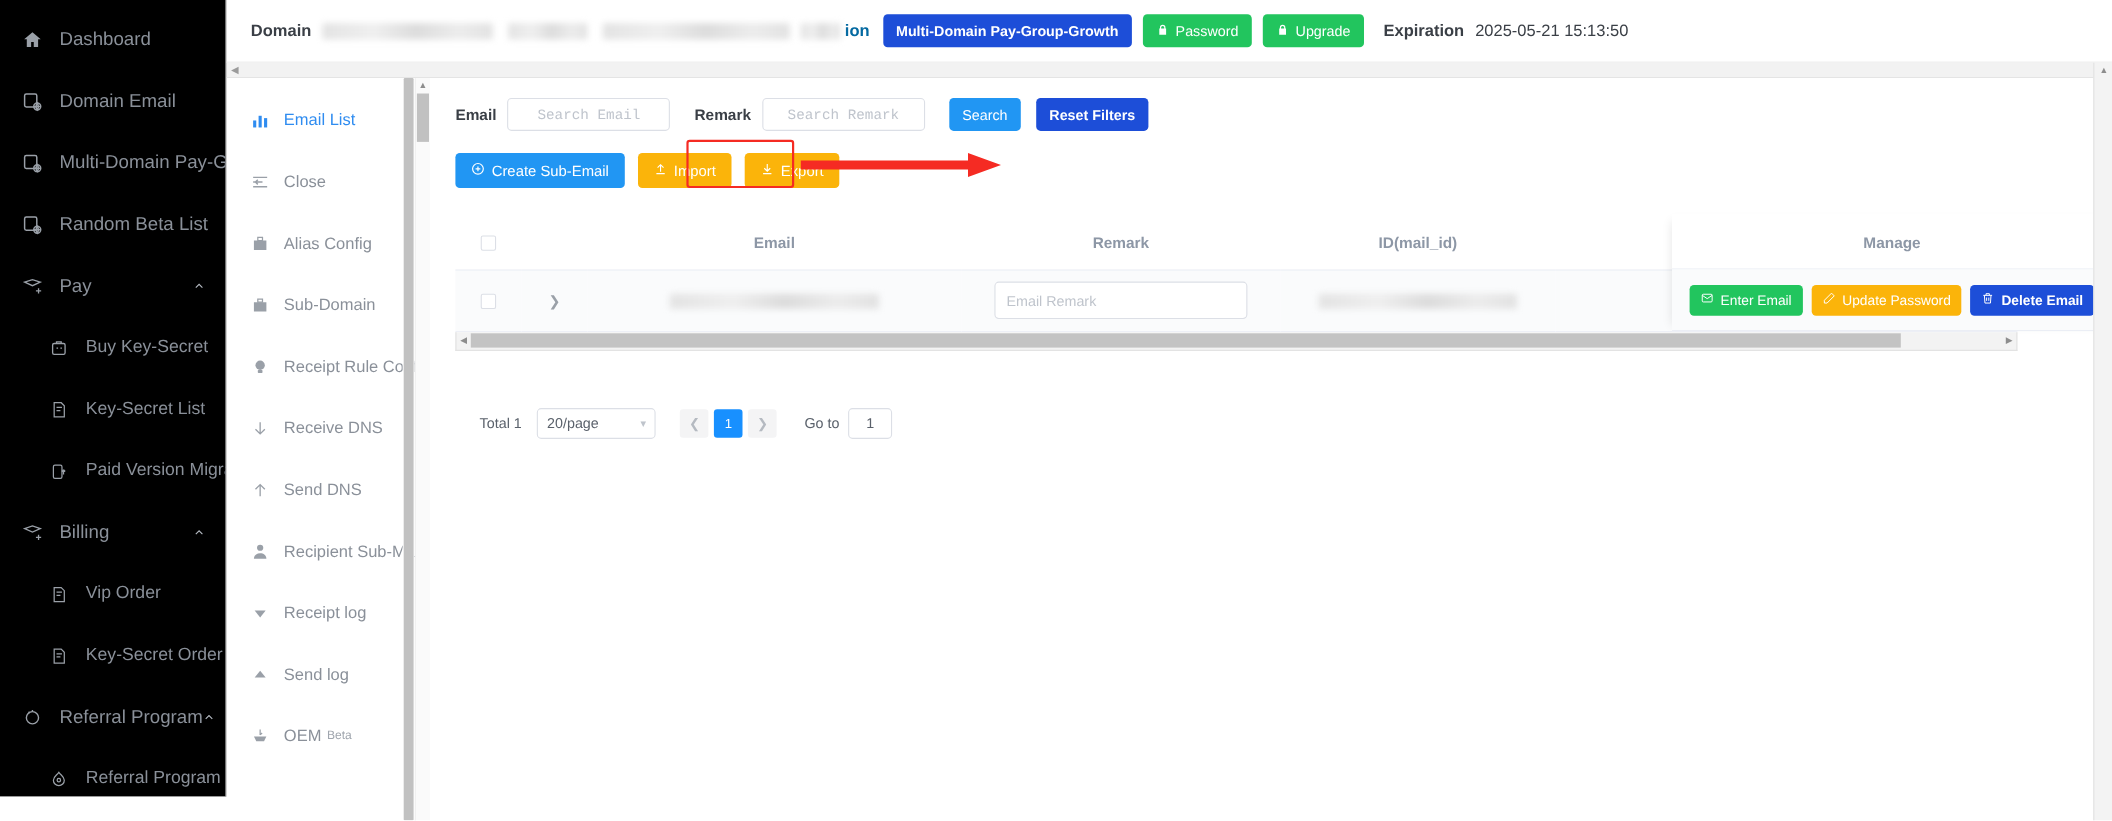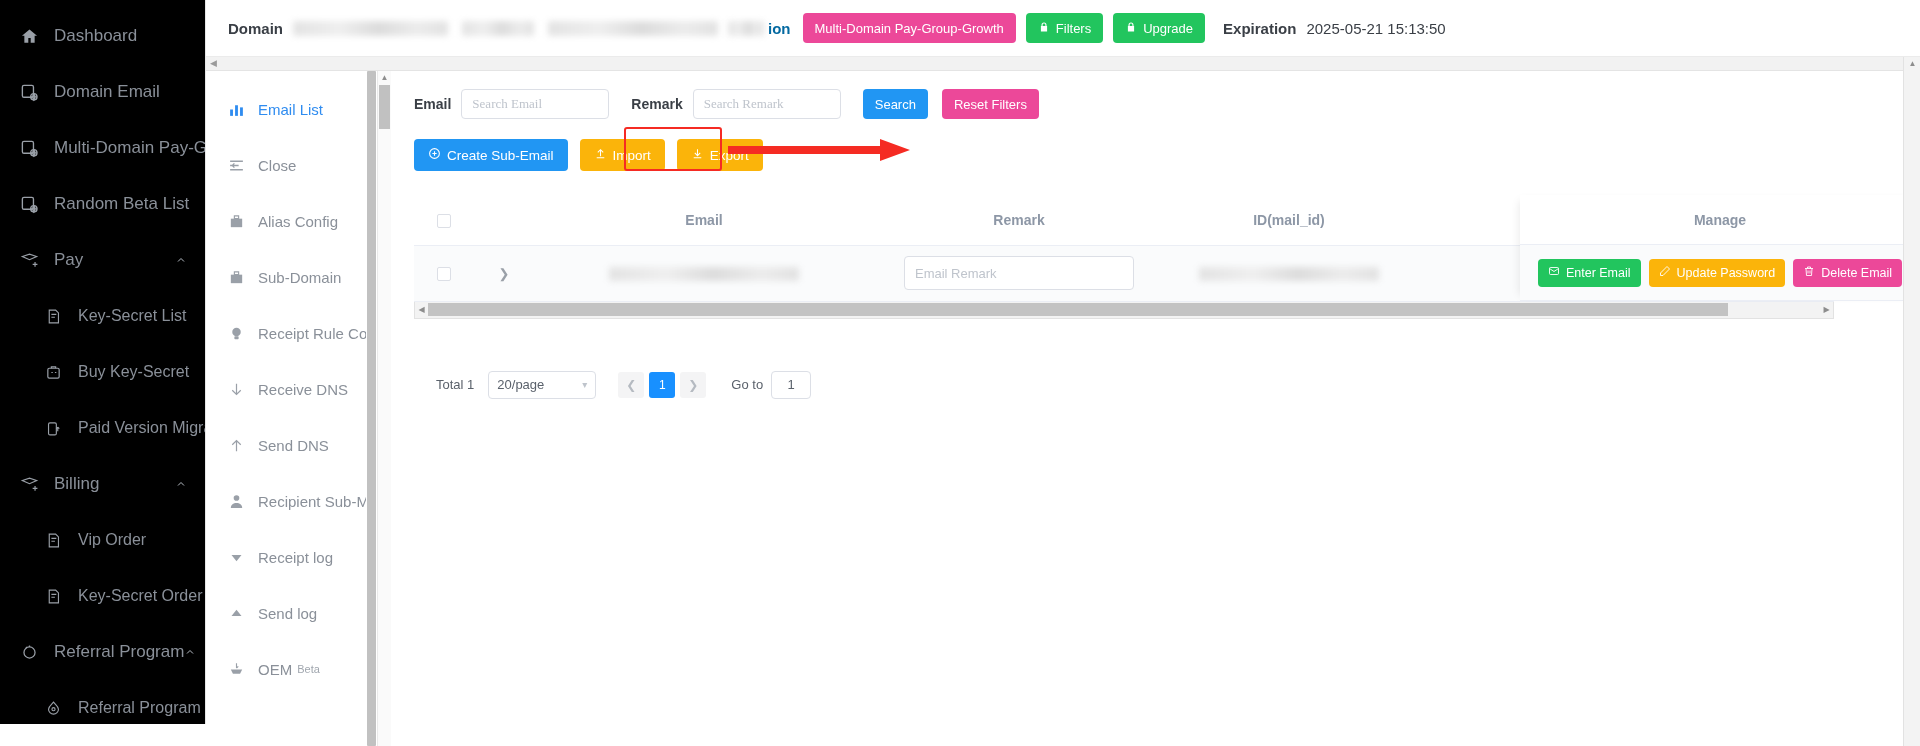--- a/index.html
+++ b/index.html
@@ -96,21 +96,21 @@
     font-family: "Liberation Sans", sans-serif;
     padding: 0 12px;
     height: 30px;
     display: inline-flex;
     align-items: center;
     justify-content: center;
     gap: 6px;
     cursor: pointer;
     white-space: nowrap;
   }
-  .btn-red    { background: #ec4899; }
+  .btn-red    { background: #1d4ed8; font-weight: bold; }
   .btn-green  { background: #22c55e; }
   .btn-blue   { background: #2196f3; }
   .btn-amber  { background: #fbb40a; }
   .topbar .gap { width: 10px; }
   .exp-label { font-size: 15px; font-weight: bold; color: #3a3f46; margin: 0 10px 0 18px; }
   .exp-val   { font-size: 15px; color: #3a3f46; }
 
   
   .rail {
     height: 14px;
@@ -184,23 +184,24 @@
 
   .filters { display: flex; align-items: center; gap: 0; margin-bottom: 20px; }
   .f-label { font-size: 14px; font-weight: bold; color: #3a3f46; margin-right: 10px; }
   .f-input {
     width: 148px; height: 30px;
     border: 1px solid #dcdfe6;
     border-radius: 4px;
     padding: 0 10px;
     font-size: 13px;
     color: #15803d;
-    font-family: Liberation Serif, serif;
+    font-family: Liberation Mono, monospace;
     outline: none;
     background: #fff;
+    text-align: center;
   }
   .f-input::placeholder { color: #bfc4cc; }
   .filters .sp { width: 22px; }
   .filters .sp-sm { width: 14px; }
 
   .actions { display: flex; align-items: center; position: relative; margin-bottom: 24px; }
   .actions .sp { width: 12px; }
   .btn-lg { height: 32px; font-size: 13.5px; padding: 0 14px; }
 
   
@@ -438,36 +439,36 @@
       <span>Pay</span>
       <span class="chev">
         <svg width="12" height="12" viewBox="0 0 24 24" fill="none" stroke="currentColor" stroke-width="2">
             <path d="M6 15l6-6 6 6"></path>
           </svg>
       </span>
     </div>
 
     <div class="nav-item sub">
       <span class="ico">
+        <svg width="17" height="17" viewBox="0 0 24 24" fill="none" stroke="currentColor" stroke-width="1.7">
+            <rect x="4" y="6" width="16" height="14" rx="2"></rect>
+            <path d="M9 6V4h6v2M9 12h2M14 12h2"></path>
+          </svg>
+      </span>
+      <span>Buy Key-Secret</span>
+    </div>
+
+    <div class="nav-item sub">
+      <span class="ico">
         <svg width="17" height="17" viewBox="0 0 24 24" fill="none" stroke="currentColor" stroke-width="1.6">
             <path d="M6 3h9l4 4v14H6z"></path>
             <path d="M9 9h7M9 13h5"></path>
           </svg>
       </span>
       <span>Key-Secret List</span>
-    </div>
-
-    <div class="nav-item sub">
-      <span class="ico">
-        <svg width="17" height="17" viewBox="0 0 24 24" fill="none" stroke="currentColor" stroke-width="1.7">
-            <rect x="4" y="6" width="16" height="14" rx="2"></rect>
-            <path d="M9 6V4h6v2M9 12h2M14 12h2"></path>
-          </svg>
-      </span>
-      <span>Buy Key-Secret</span>
     </div>
 
     <div class="nav-item sub">
       <span class="ico">
         <svg width="17" height="17" viewBox="0 0 24 24" fill="none" stroke="currentColor" stroke-width="1.6">
             <rect x="5" y="4" width="11" height="17" rx="2"></rect>
             <path d="M18 16v-6M18 10l-2.2 2.2M18 10l2.2 2.2"></path>
           </svg>
       </span>
       <span>Paid Version Migration</span>
@@ -553,21 +554,21 @@
         <span>Multi-Domain Pay-Group-Growth</span>
       </button>
       <span class="gap"></span>
 
       <button class="btn btn-green">
         <span>
           <svg width="12" height="12" viewBox="0 0 24 24" fill="currentColor">
               <path d="M7 10V8a5 5 0 0 1 10 0v2h1.2v11H5.8V10zm2.2 0h5.6V8a2.8 2.8 0 1 0-5.6 0z"></path>
             </svg>
         </span>
-        <span>Filters</span>
+        <span>Password</span>
       </button>
       <span class="gap"></span>
 
       <button class="btn btn-green">
         <span>
           <svg width="12" height="12" viewBox="0 0 24 24" fill="currentColor">
               <path d="M7 10V8a5 5 0 0 1 10 0v2h1.2v11H5.8V10zm2.2 0h5.6V8a2.8 2.8 0 1 0-5.6 0z"></path>
             </svg>
         </span>
         <span>Upgrade</span>

